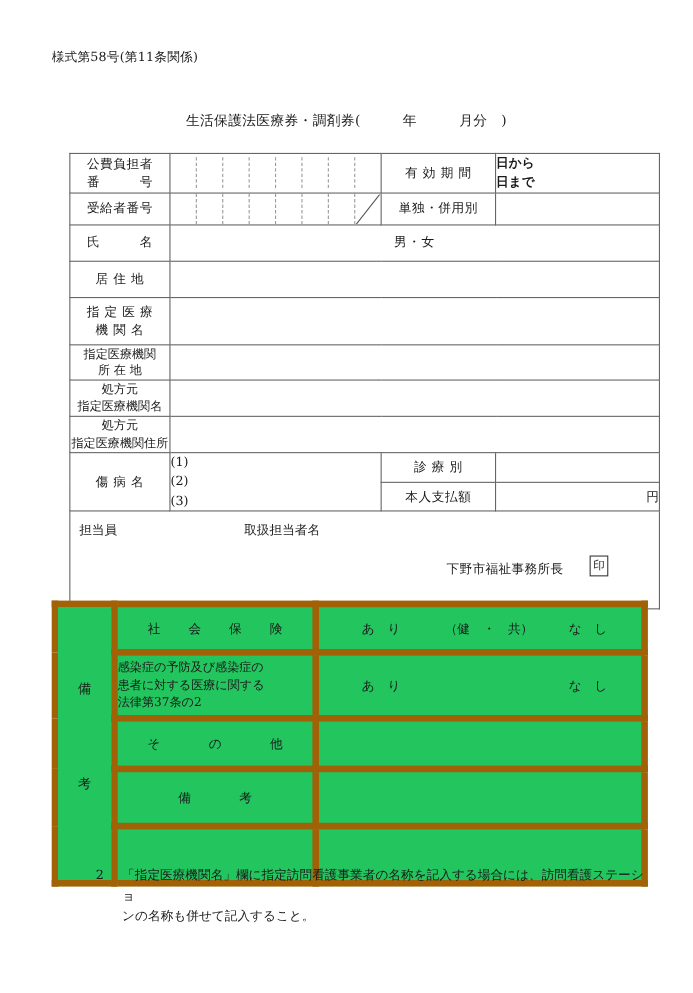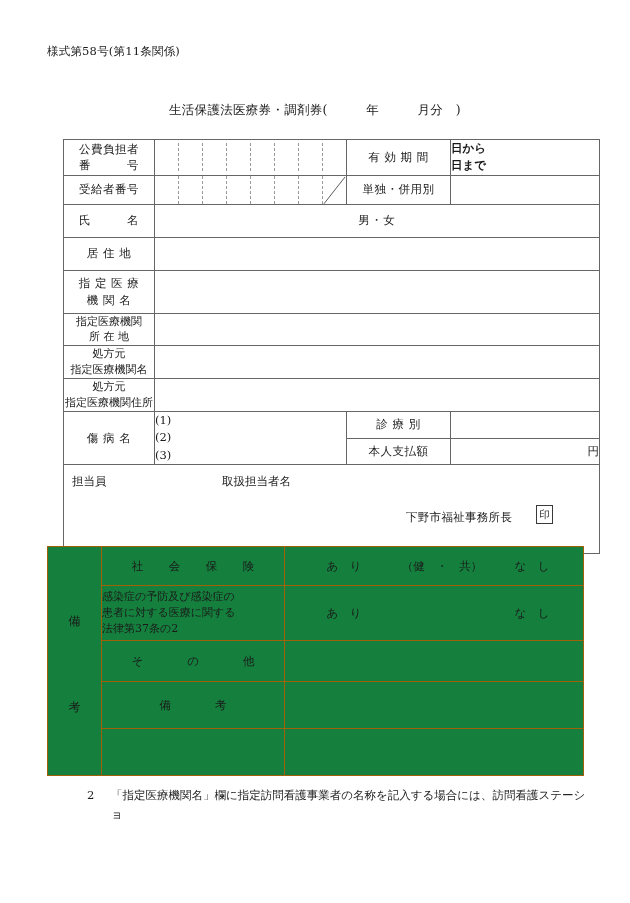--- a/index.html
+++ b/index.html
@@ -163,24 +163,24 @@
   .remarks-table {
     position: absolute;
     left: 47px;
     top: 546px;
     width: 536px;
     border-collapse: collapse;
     table-layout: fixed;
     font-size: 11.5px;
   }
   .remarks-table td {
-    border: 1px solid #a16207;
+    border: 6px solid #a16207;
     padding: 0;
     vertical-align: middle;
-    background: #15803d;
+    background: #22c55e;
   }
   .bikou-side {
     width: 54px;
     text-align: center;
     position: relative;
   }
   .bikou-side .ch {
     position: absolute;
     left: 0;
     right: 0;
@@ -417,15 +417,16 @@
       </tr>
     </tbody>
   </table>
 
   <div class="notes">
     <div class="note-row">
       <span class="note-head"></span>
       <span class="note-num">2</span>
       <span class="note-body">「指定医療機関名」欄に指定訪問看護事業者の名称を記入する場合には、訪問看護ステーショ</span>
     </div>
+    <div class="note-cont">ンの名称も併せて記入すること。</div>
   </div>
 
 </div>
 
 </body></html>

